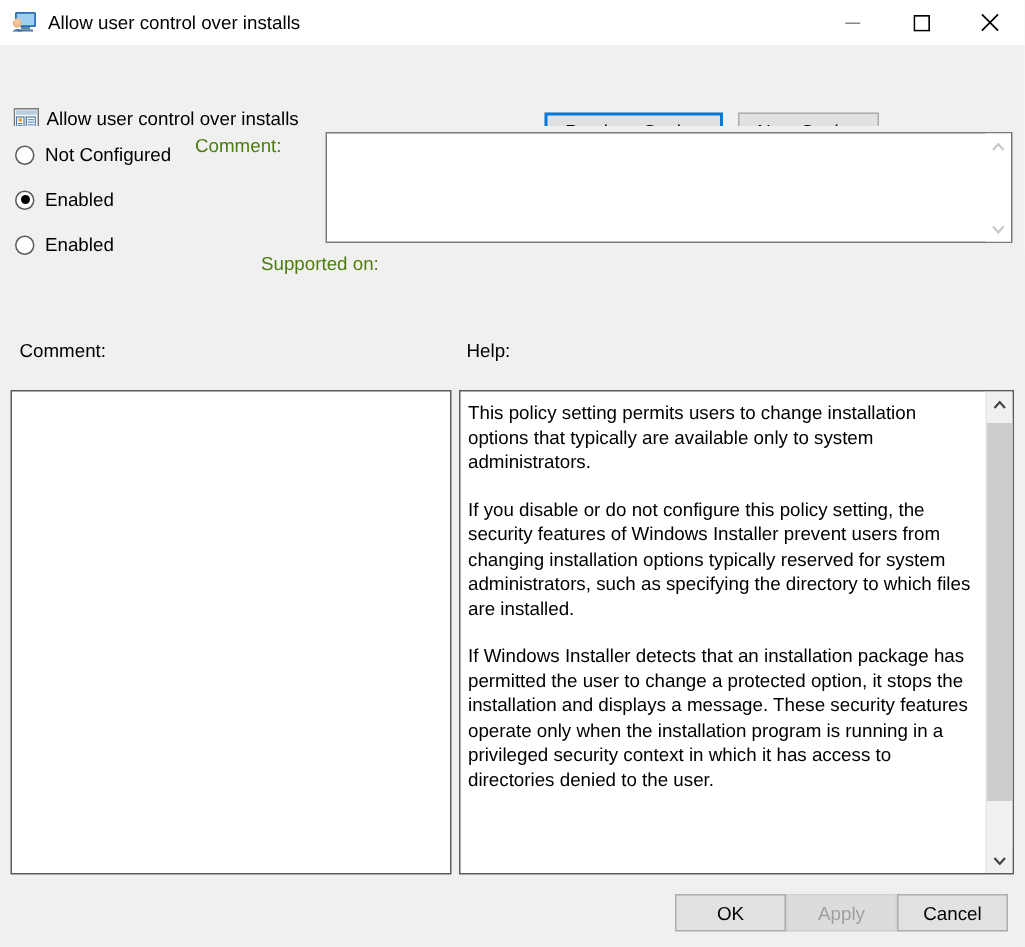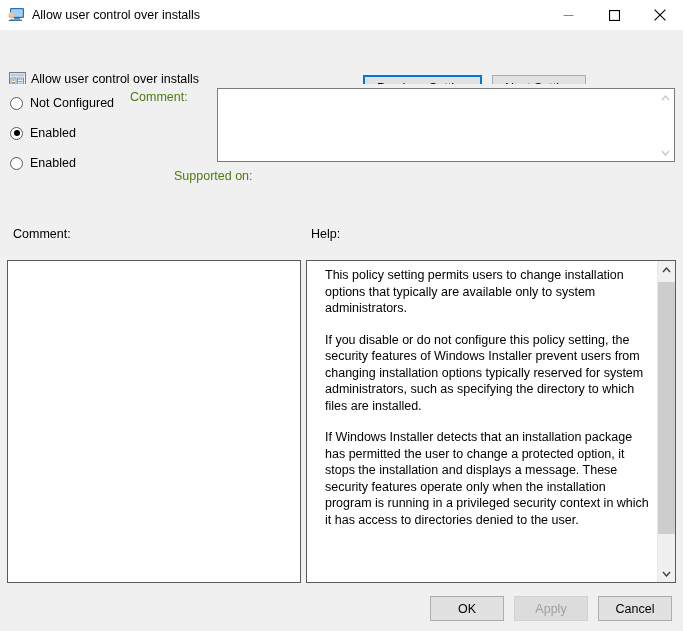--- a/index.html
+++ b/index.html
@@ -220,21 +220,21 @@
     width: 370px;
     height: 323px;
     background: #ffffff;
     border: 1px solid #5a5a5a;
     box-sizing: border-box;
     display: flex;
     overflow: hidden;
   }
   .help-text {
     flex: 1;
-    padding: 6px 8px 0 18px;
+    padding: 6px 8px 0 5px;
     overflow: hidden;
     box-sizing: border-box;
   }
   .help-text p {
     margin: 0 0 15px 0;
     font-size: 12.5px;
     line-height: 16.5px;
     color: #000000;
   }
   .help-sb {
@@ -268,21 +268,20 @@
     height: 252px;
     background: #cdcdcd;
   }
 
   
   .footer-buttons {
     position: absolute;
     right: 11px;
     top: 512px;
     display: flex;
-    gap: 10px;
   }
   .btn-wide {
     width: 74px;
     height: 25px;
     padding: 0;
   }
   .btn.disabled {
     color: #a0a0a0;
     background: #dcdcdc;
     border: 1px solid #d2d2d2;

